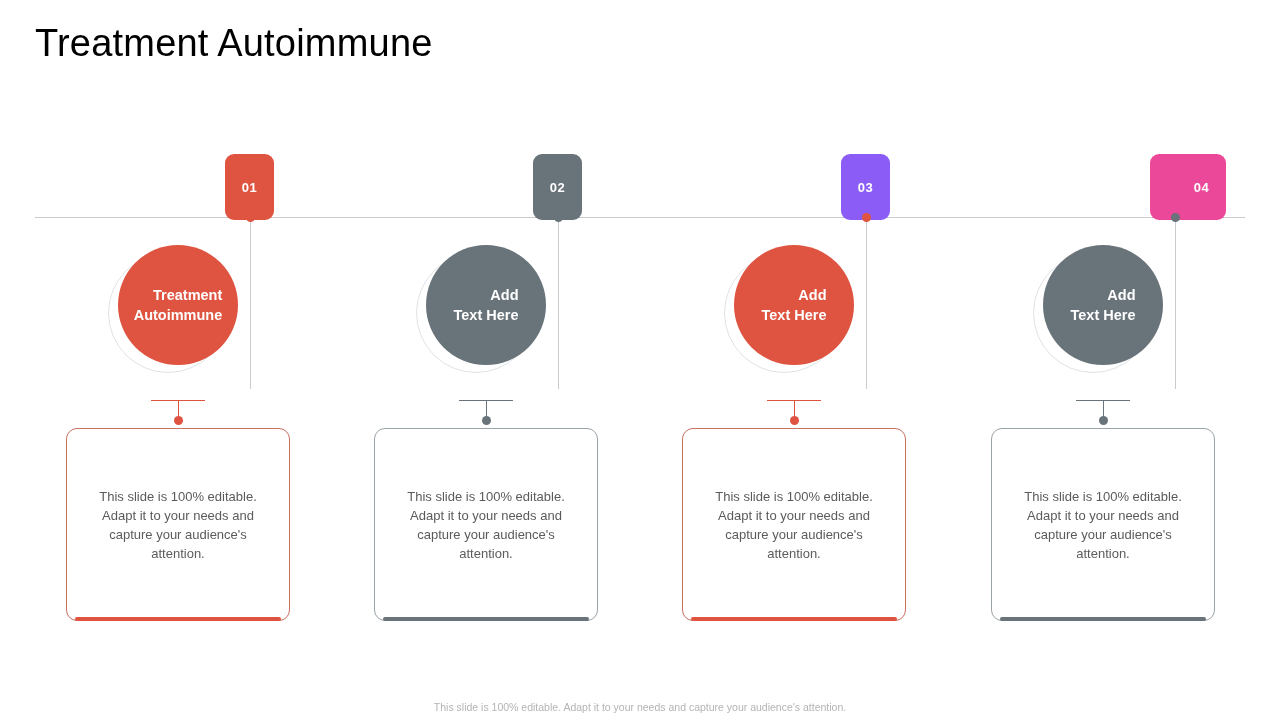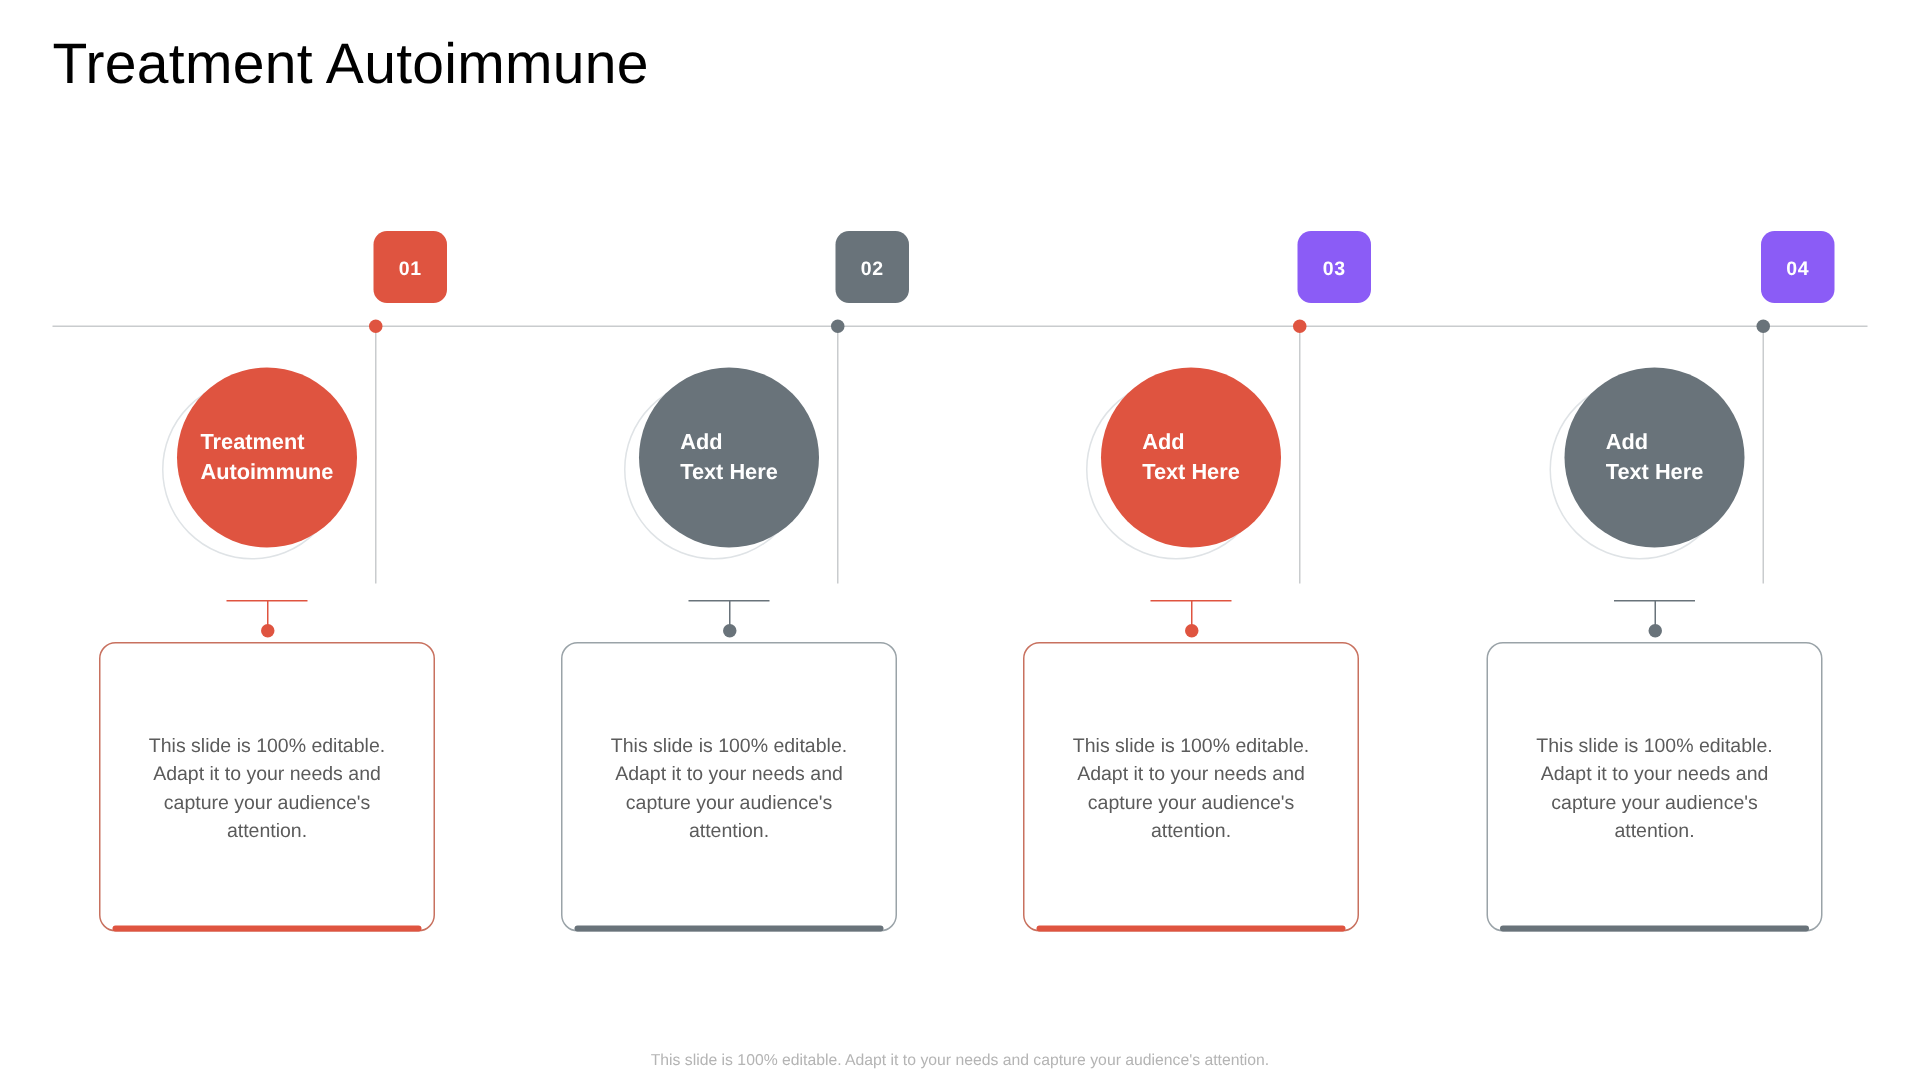--- a/index.html
+++ b/index.html
@@ -44,30 +44,29 @@
     position: absolute;
     top: 0;
     width: 300px;
     height: 720px;
   }
 
   
   .num-badge {
     position: absolute;
     width: 49px;
-    height: 48px;
+    height: 66px;
     border-radius: 9px;
     display: flex;
     align-items: center;
     justify-content: center;
     color: #ffffff;
     font-size: 13px;
     font-weight: bold;
     letter-spacing: 0.4px;
-    margin-left: 24px;
   }
 
   
   .axis-dropline {
     position: absolute;
     width: 1px;
     background: #c9ccce;
   }
 
   
@@ -89,21 +88,21 @@
     background: transparent;
   }
   .circle-fill {
     position: absolute;
     width: 120px;
     height: 120px;
     border-radius: 50%;
     display: flex;
     align-items: center;
     justify-content: center;
-    text-align: left;
+    text-align: right;
     color: #ffffff;
     font-size: 14.5px;
     font-weight: bold;
     line-height: 20px;
   }
 
   
   .tee-bar {
     position: absolute;
     height: 1px;
@@ -250,21 +249,21 @@
 
     <div class="tee-dot" style="left:790px; top:416px; background:#DF5440;"></div>
 
     <div class="card" style="left:682px; top:428px; border:1px solid #C8715F;">
       <div class="card-text" style="color:#5B5B5B;">This slide is 100% editable. Adapt it to your needs and capture your audience's attention.</div>
     </div>
 
     <div class="card-underline" style="left:691px; top:617px; background:#DF5440;"></div>
   </div>
     <div class="column" style="left: 0px;">
-    <div class="num-badge" style="left:1150px; top:154px; background:#8b5cf6;">
+    <div class="num-badge" style="left:1150px; top:154px; background:#ec4899;padding-left:27px;">
       <span>04</span>
     </div>
 
     <div class="axis-dropline" style="left:1175px; top:221px; height:168px; background:#C9CCCE;"></div>
 
     <div class="axis-dot" style="left:1171px; top:213px; background:#69737A;"></div>
 
     <div class="circle-ring" style="left:1033px; top:253px; border-color:#DFE3E6;"></div>
 
     <div class="circle-fill" style="left:1043px; top:245px; background:#69737A;">

